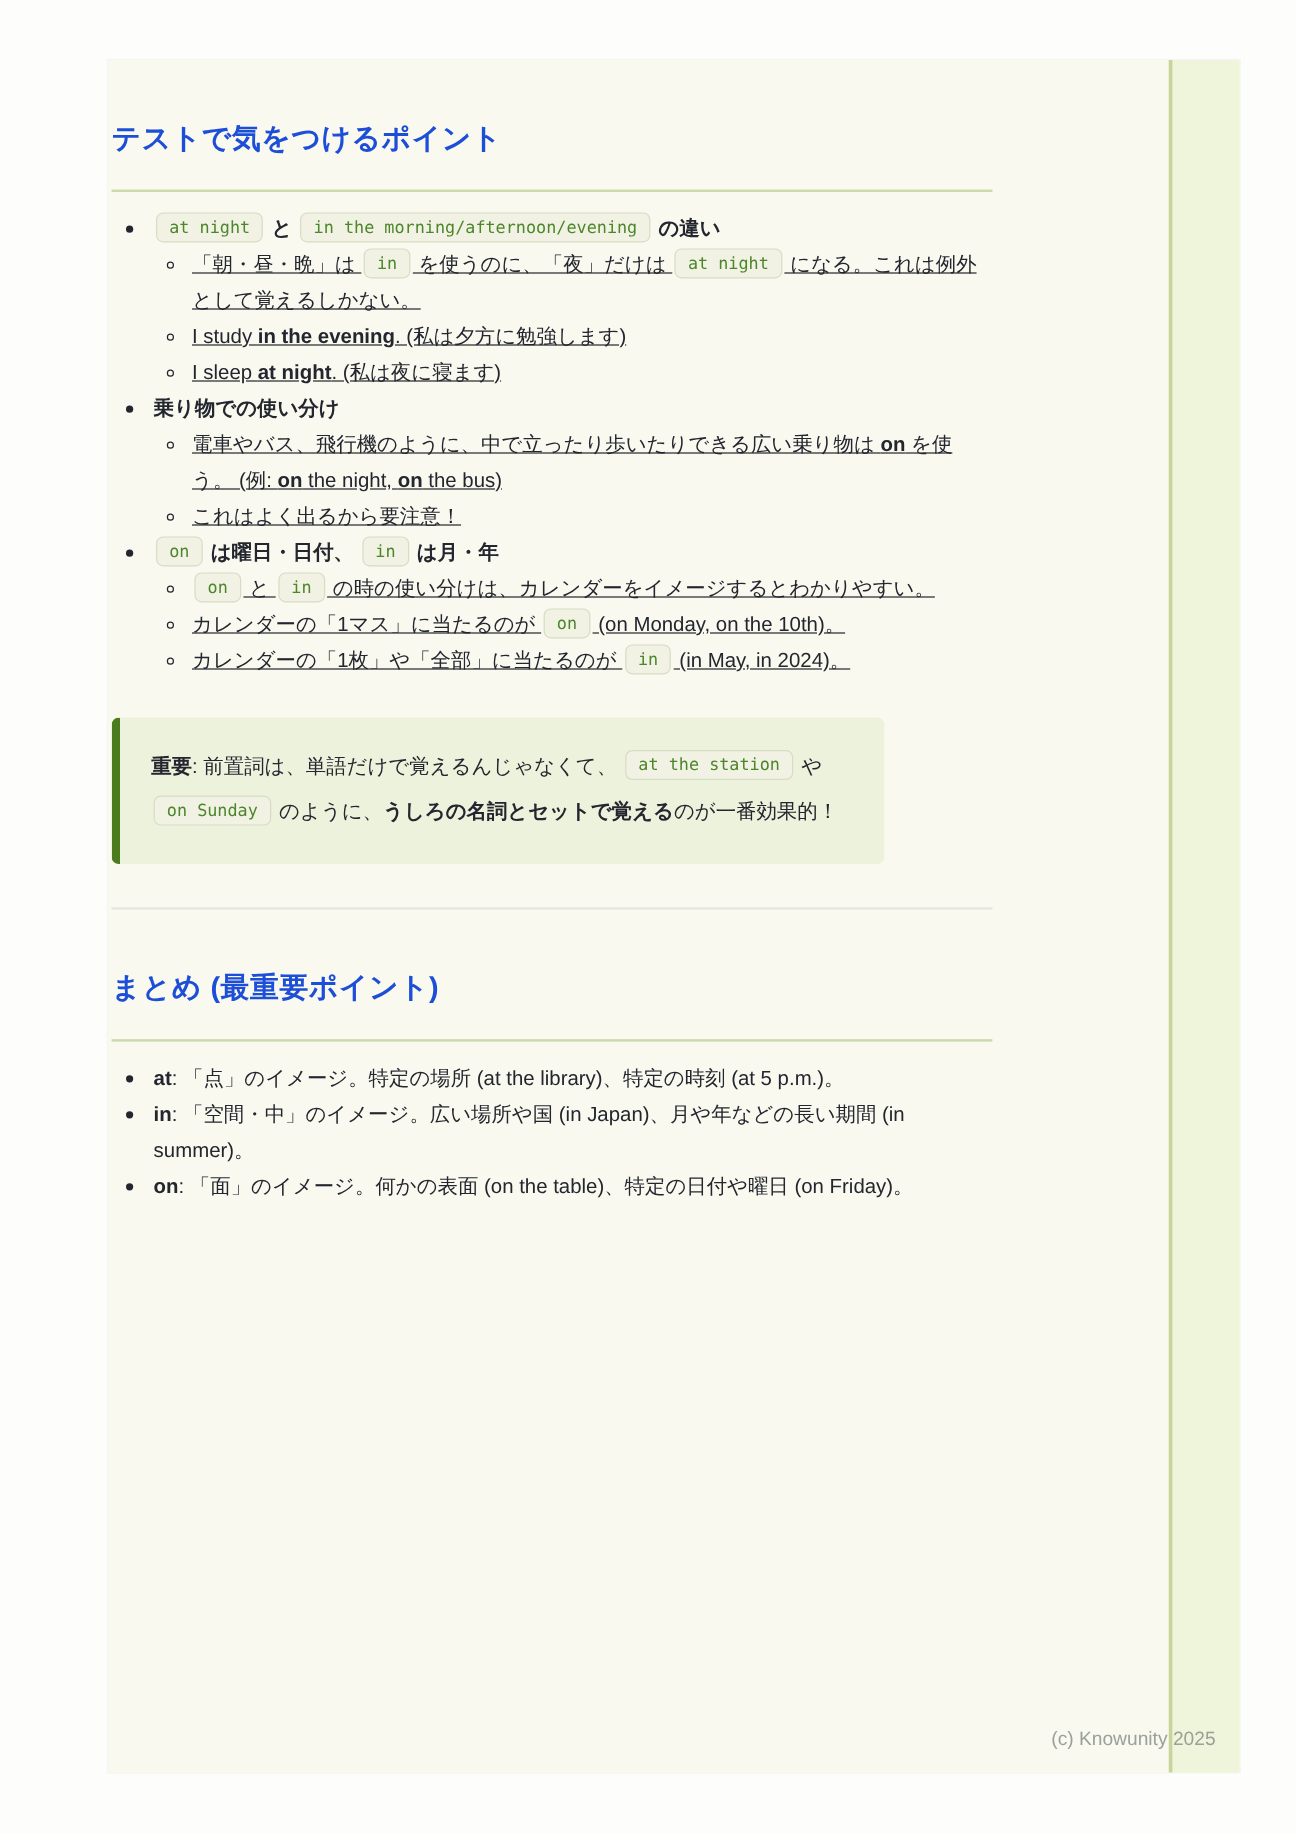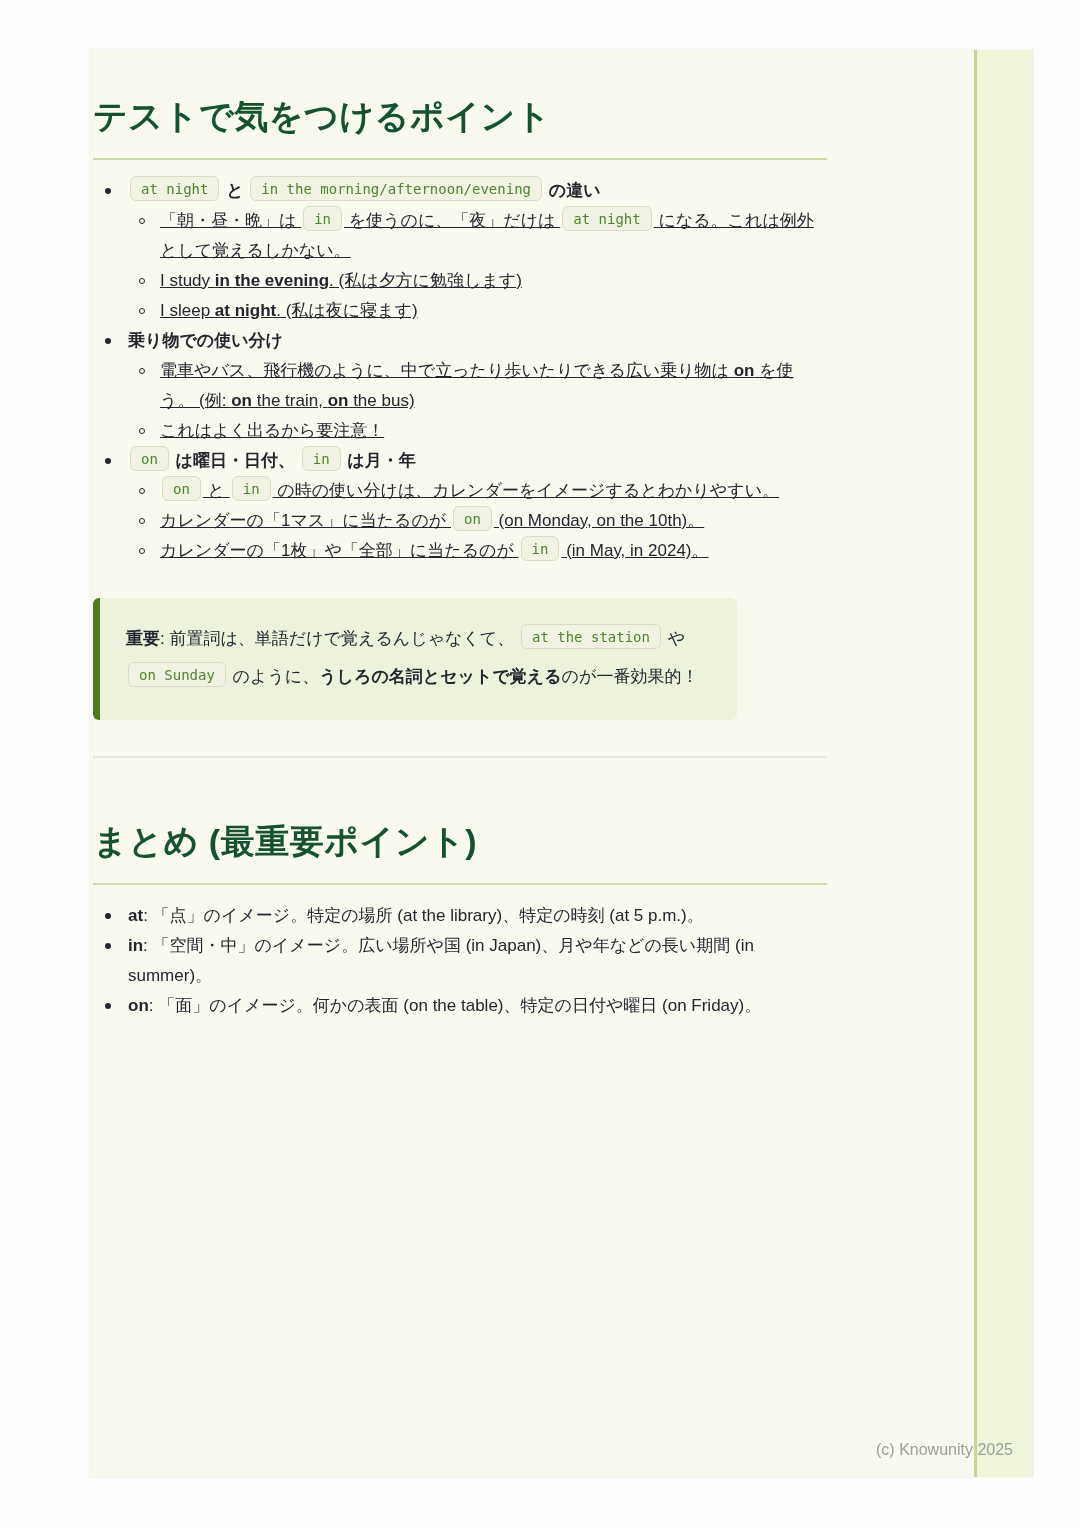--- a/index.html
+++ b/index.html
@@ -23,29 +23,29 @@
     background:#eef5da;
     border-left:3px solid #c9d49c;
   }
   .content{
     position:absolute;left:3px;top:0;
     width:734px;
     padding-top:44px;
   }
   h1.sec-title{
     margin:0;
-    font-size:34px;line-height:44px;
+    font-size:24px;line-height:44px;
     font-weight:800;
-    color:#14532d;
+    color:#1d4ed8;
     letter-spacing:0.5px;
   }
   hr{border:none;margin:0;}
   hr.green-rule{margin-top:20px;border-top:2px solid #cbd9ab;}
   hr.gray-rule{margin-top:36px;border-top:2px solid #e6e6e1;}
-  h1.sec-2{margin-top:61px;}
+  h1.sec-2{margin-top:44px;}
   ul.points{
     list-style:none;
     margin:16px 0 0;padding:0;
     font-size:17px;line-height:30px;
   }
   ul.points li{position:relative;margin:0 0 0 0;}
   li.lv1{padding-left:35px;margin-top:30px;}
   li.lv2{padding-left:67px;margin-top:18px;text-decoration:underline;}
   ul.points li:first-child{margin-top:2px;}
   .marker{
@@ -97,21 +97,21 @@
 
     <h1 class="sec-title">テストで気をつけるポイント</h1>
     <hr class="green-rule">
 
     <ul class="points">
         <li class="lv1"><span class="marker"></span><span><code class="chip">at night</code><span class="b"> と </span><code class="chip">in the morning/afternoon/evening</code><span class="b"> の違い</span></span></li>
         <li class="lv2"><span class="marker"></span><span><span>「朝・昼・晩」は </span><code class="chip">in</code><span> を使うのに、「夜」だけは </span><code class="chip">at night</code><span> になる。これは例外として覚えるしかない。</span></span></li>
         <li class="lv2"><span class="marker"></span><span><span>I study </span><span class="b">in the evening</span><span>. (私は夕方に勉強します)</span></span></li>
         <li class="lv2"><span class="marker"></span><span><span>I sleep </span><span class="b">at night</span><span>. (私は夜に寝ます)</span></span></li>
         <li class="lv1"><span class="marker"></span><span><span class="b">乗り物での使い分け</span></span></li>
-        <li class="lv2"><span class="marker"></span><span><span>電車やバス、飛行機のように、中で立ったり歩いたりできる広い乗り物は </span><span class="b">on</span><span> を使う。 (例: </span><span class="b">on</span><span> the train, </span><span class="b">on</span><span> the bus)</span></span></li>
+        <li class="lv2"><span class="marker"></span><span><span>電車やバス、飛行機のように、中で立ったり歩いたりできる広い乗り物は </span><span class="b">on</span><span> を使う。 (例: </span><span class="b">on</span><span> the night, </span><span class="b">on</span><span> the bus)</span></span></li>
         <li class="lv2"><span class="marker"></span><span><span>これはよく出るから要注意！</span></span></li>
         <li class="lv1"><span class="marker"></span><span><code class="chip">on</code><span class="b"> は曜日・日付、 </span><code class="chip">in</code><span class="b"> は月・年</span></span></li>
         <li class="lv2"><span class="marker"></span><span><code class="chip">on</code><span> と </span><code class="chip">in</code><span> の時の使い分けは、カレンダーをイメージするとわかりやすい。</span></span></li>
         <li class="lv2"><span class="marker"></span><span><span>カレンダーの「1マス」に当たるのが </span><code class="chip">on</code><span> (on Monday, on the 10th)。</span></span></li>
         <li class="lv2"><span class="marker"></span><span><span>カレンダーの「1枚」や「全部」に当たるのが </span><code class="chip">in</code><span> (in May, in 2024)。</span></span></li>
       </ul>
 
     <div class="callout">
       <span><span class="b">重要</span><span>: 前置詞は、単語だけで覚えるんじゃなくて、 </span><code class="chip">at the station</code><span> や </span><code class="chip">on Sunday</code><span> のように、</span><span class="b">うしろの名詞とセットで覚える</span><span>のが一番効果的！</span></span>
     </div>

